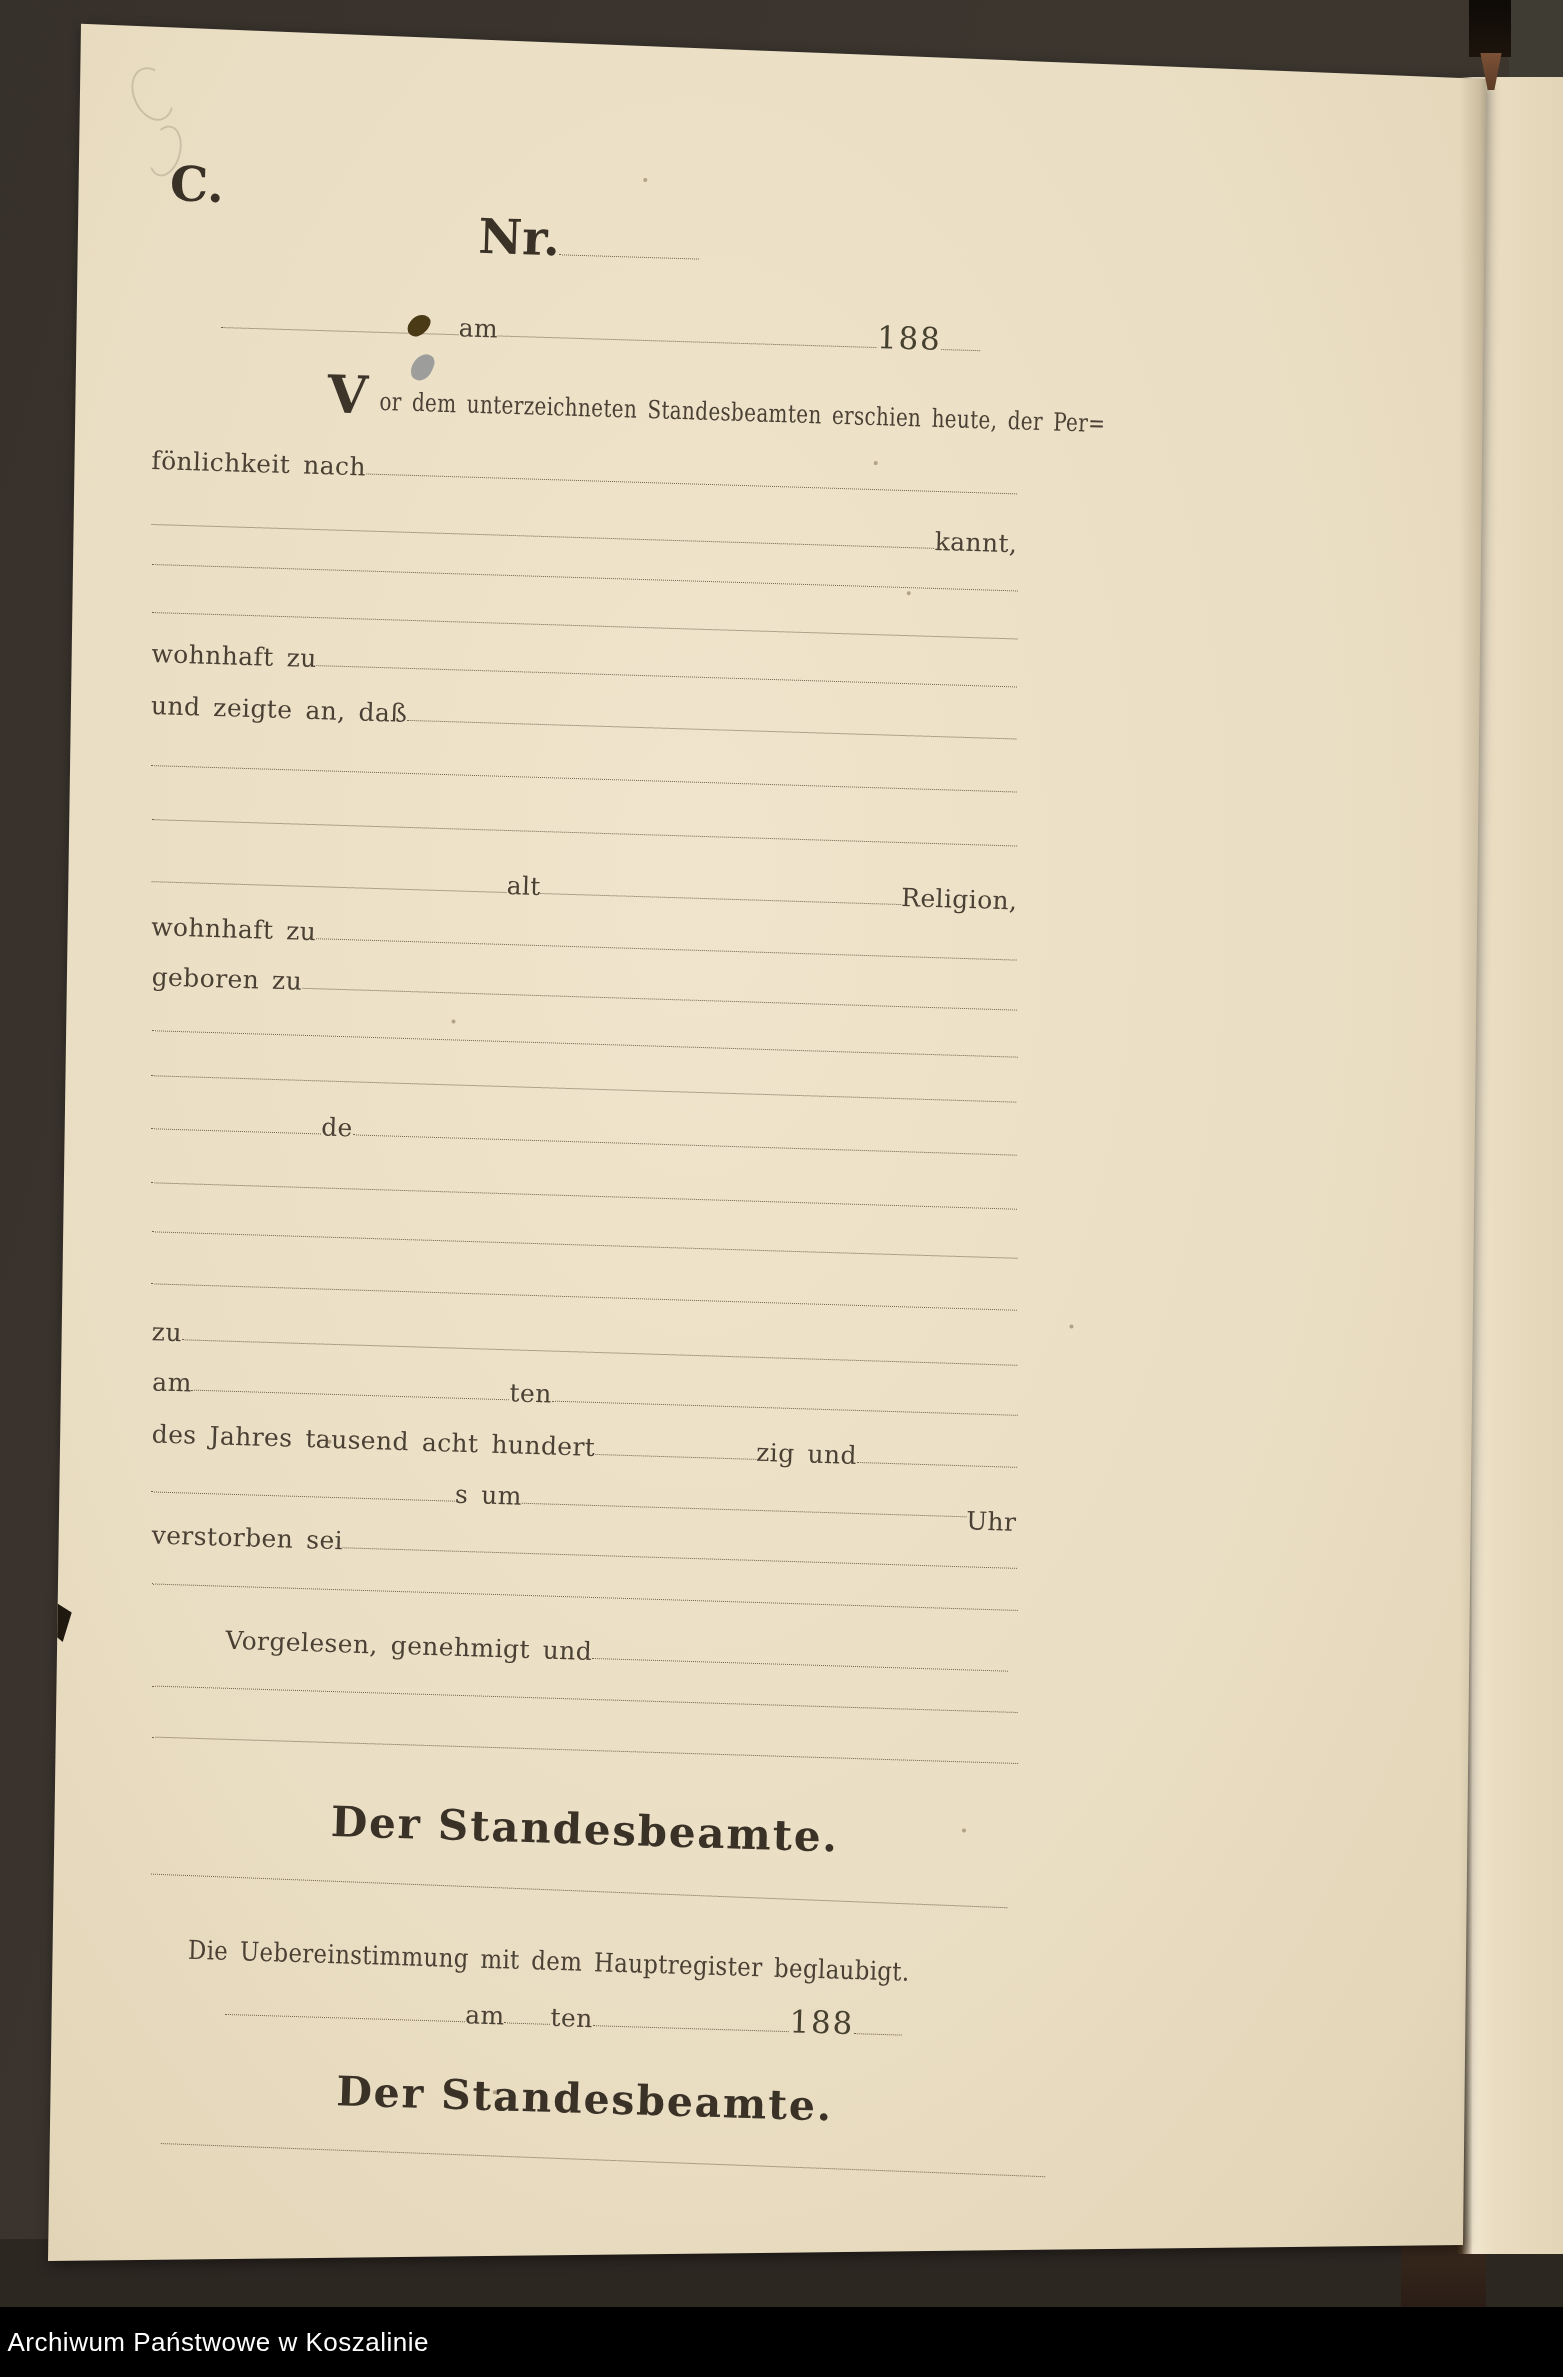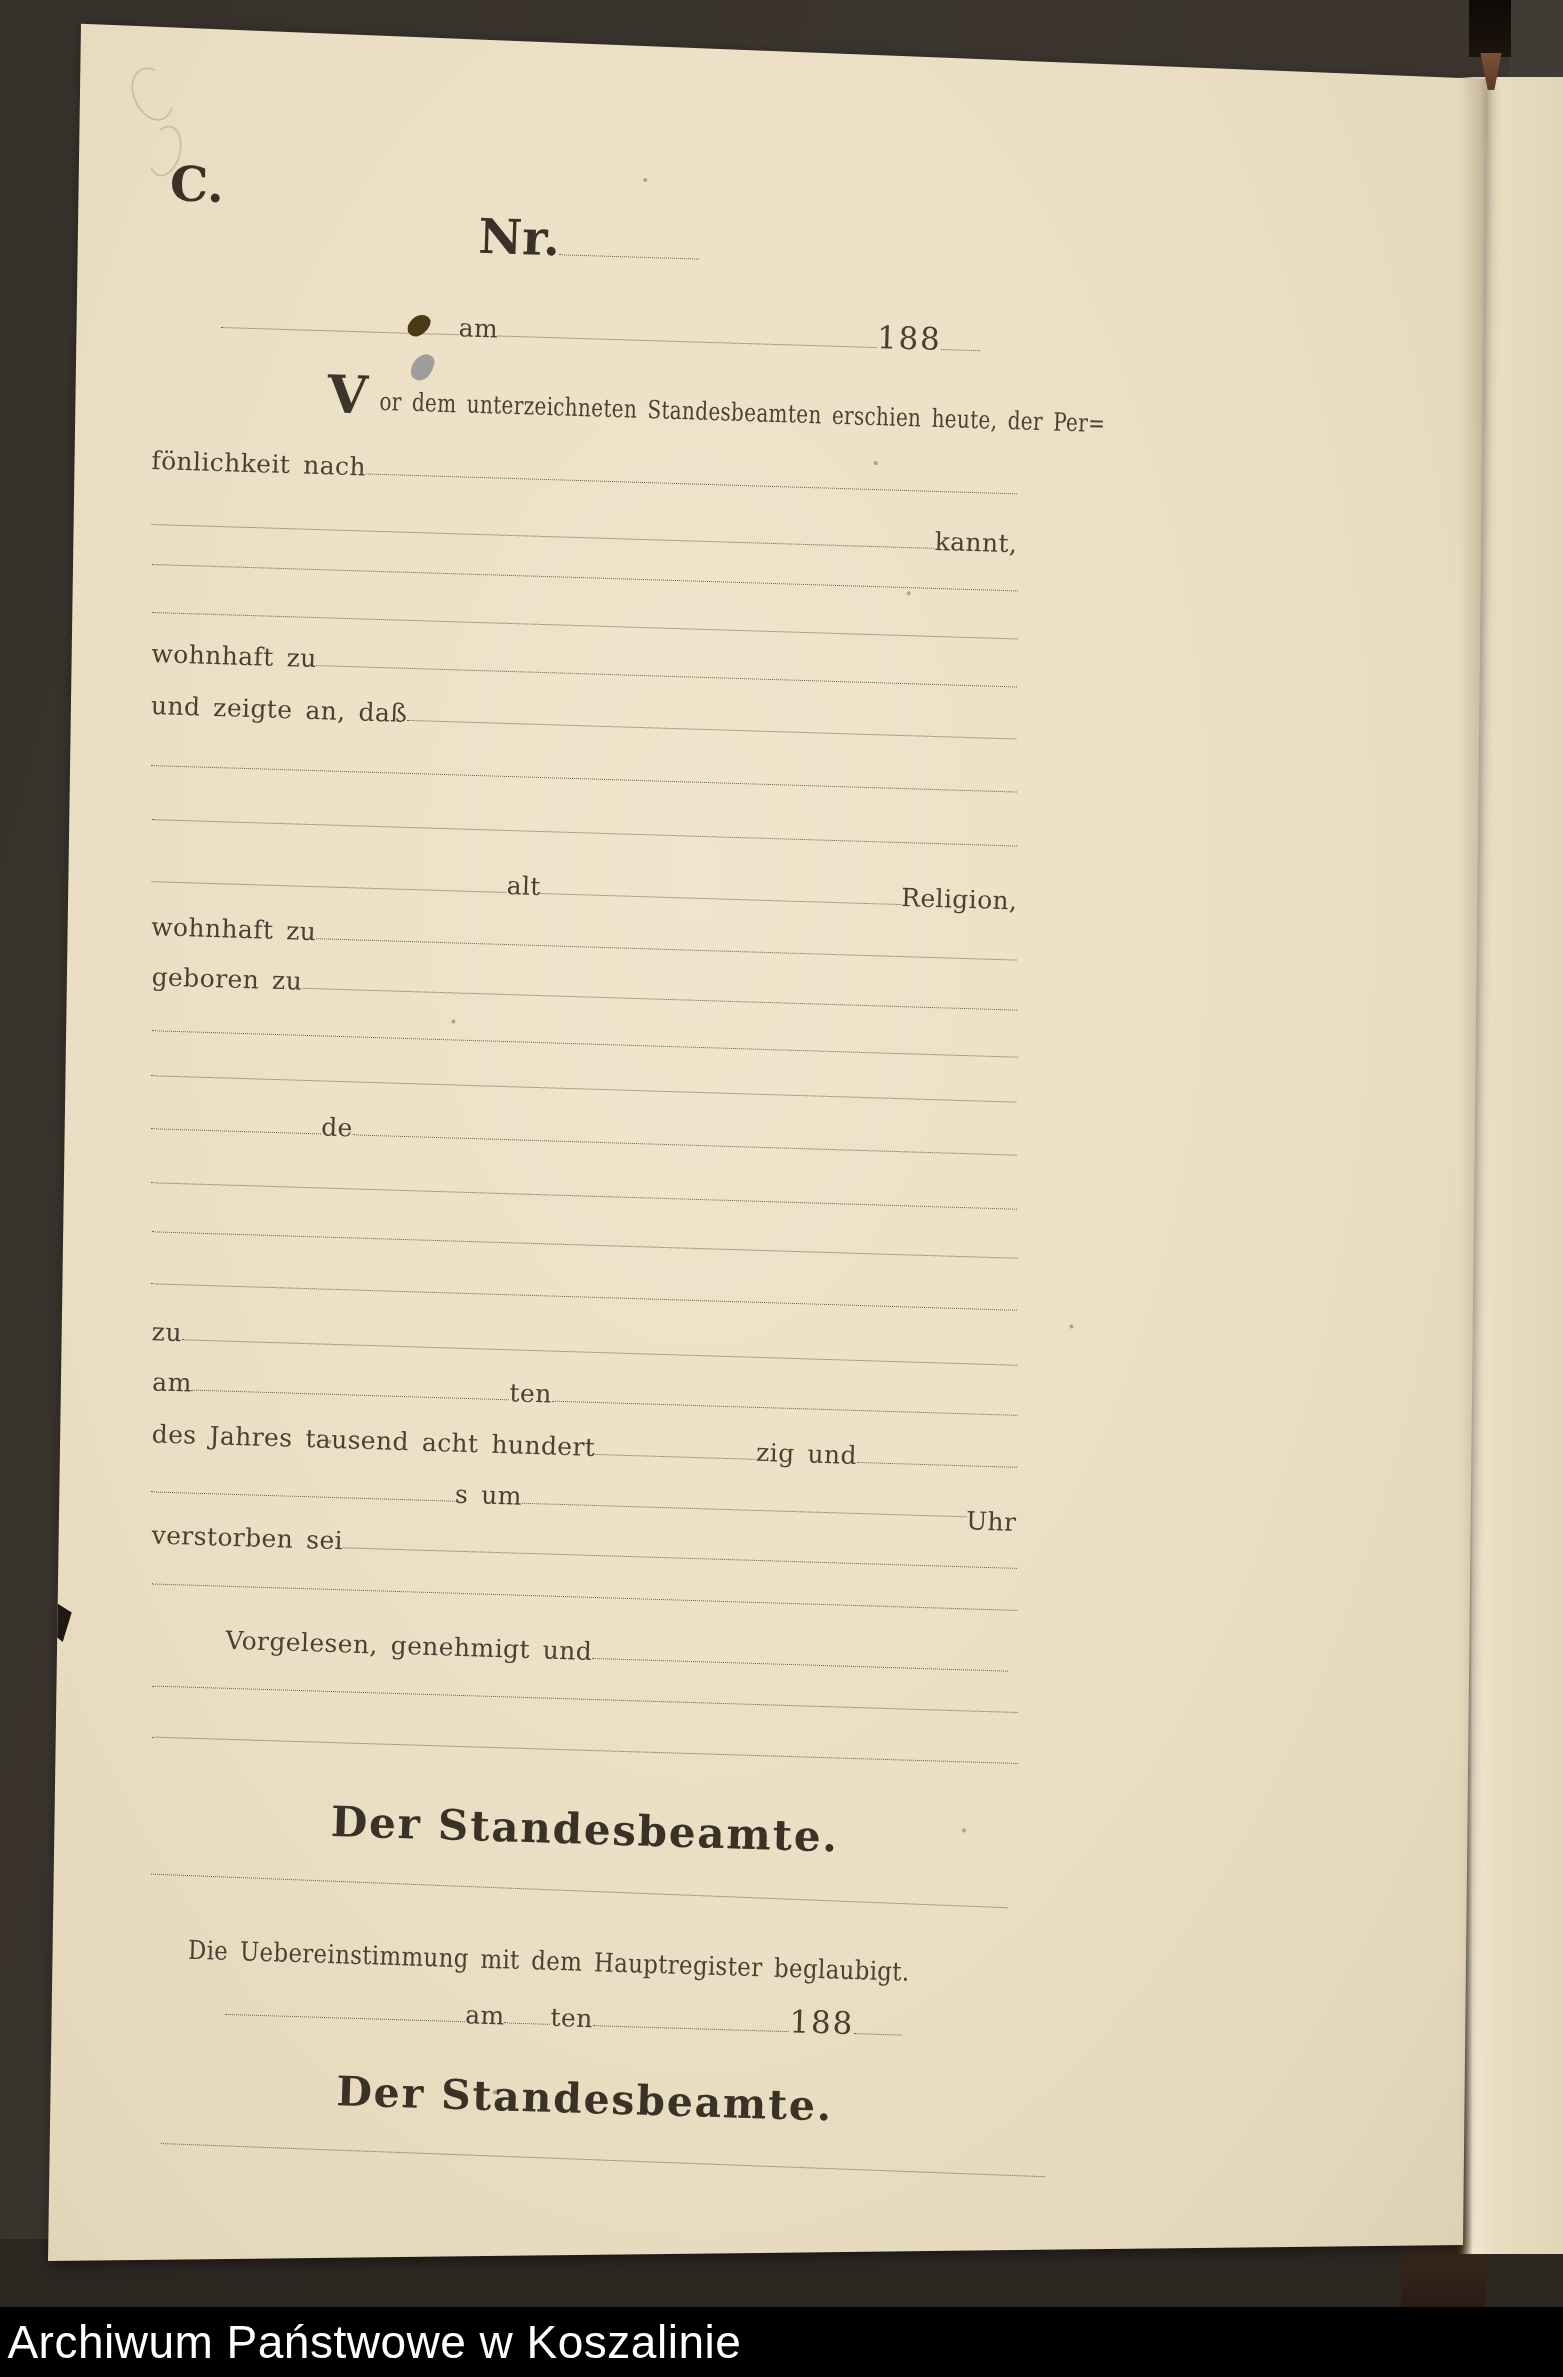--- a/index.html
+++ b/index.html
@@ -52,21 +52,21 @@
   .narrow88{display:inline-block;transform:scaleX(.88);transform-origin:0 0;}
   .init{position:absolute;font-size:52px;font-weight:bold;color:#3d352a;line-height:1;}
   .drop{transform:translateY(11px);}
   .blot{position:absolute;border-radius:62% 38% 55% 45%;}
   .blot.dark{left:324px;top:253px;width:18.4px;height:25px;background:#4a3a16;transform:rotate(38deg);}
   .blot.blue{left:328px;top:293px;width:20px;height:28px;background:#5c6878;opacity:.55;transform:rotate(24deg);}
   .speck{position:absolute;width:3.7px;height:3.7px;border-radius:50%;background:rgba(120,100,70,.5);}
   
   .bar{position:absolute;left:0;top:2307px;width:1564px;height:70px;background:#000;z-index:6;
     display:flex;align-items:center;}
-  .bar-text{font-family:"Liberation Sans",sans-serif;font-size:46px;color:#ffffff;margin-left:7.4px;
+  .bar-text{font-family:"Liberation Sans",sans-serif;font-size:26px;color:#ffffff;margin-left:7.4px;
     letter-spacing:0.5px;white-space:pre;}
 </style>
 </head>
 <body>
 
 <div class="bg-topright"></div>
 <div class="bg-bottom"></div>
 <div class="spine"></div>
 <div class="page-right"></div>
 <div class="clasp"></div>

